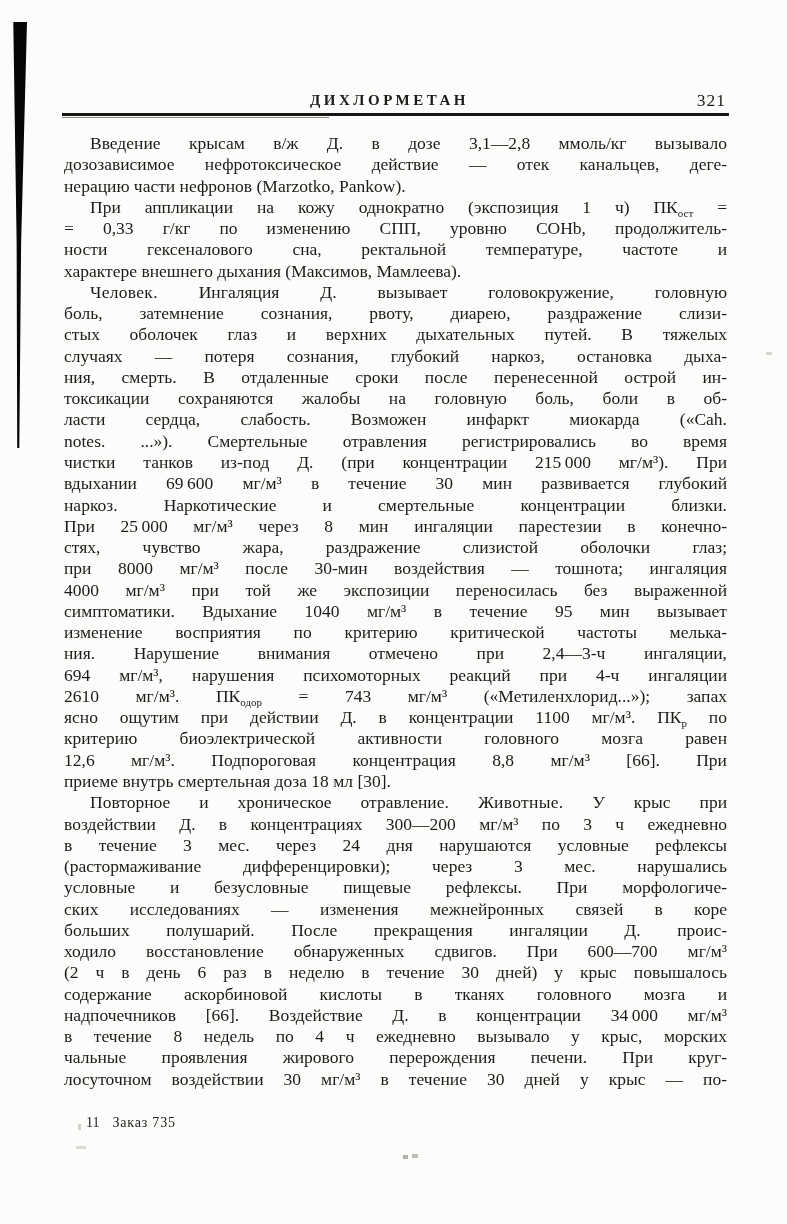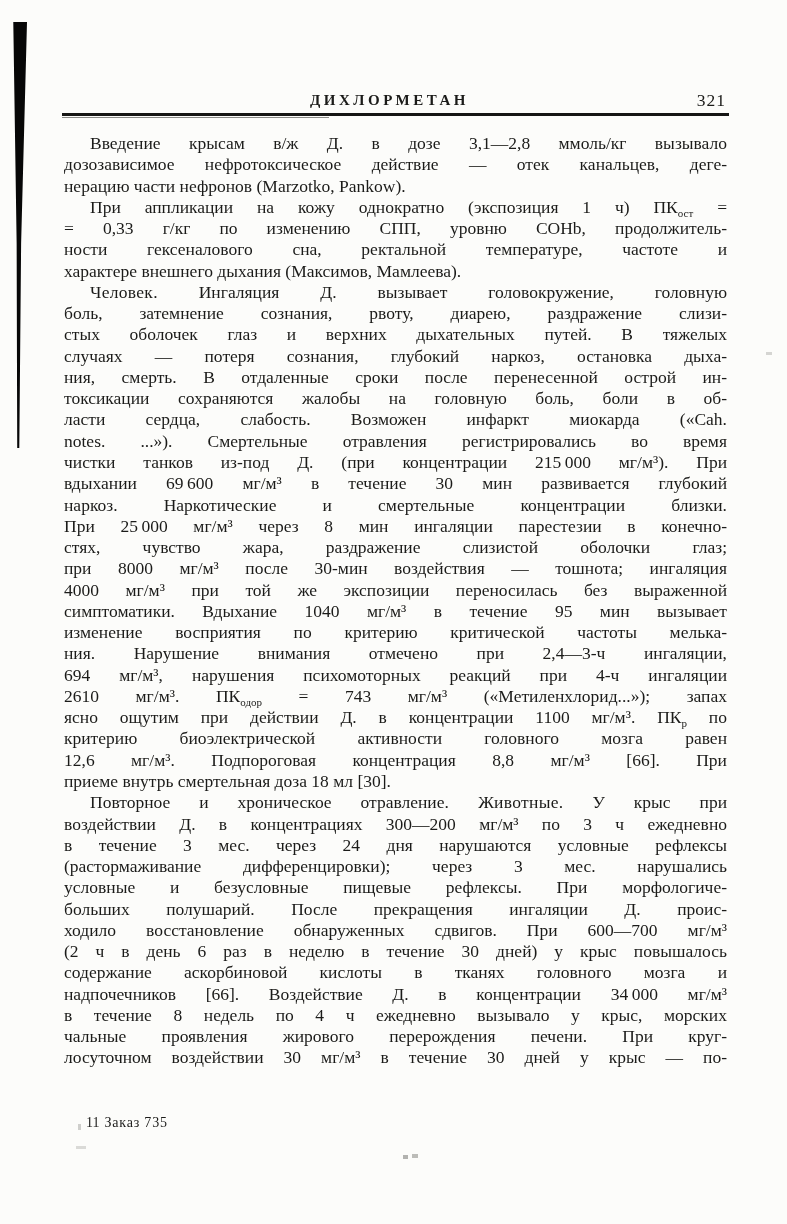--- a/index.html
+++ b/index.html
@@ -45,21 +45,21 @@
     white-space: normal; overflow: visible;
   }
   .line.no-just { text-align-last: left; }
   .line.indent { text-indent: 26px; }
   .b { font-weight: normal; letter-spacing: 0.3px; }
   .i { }
   sub { font-size: 11px; line-height: 0; vertical-align: -4px; letter-spacing: 0; margin-top: 48px; }
 
   .footer { position: absolute; left: 86px; top: 1113px; width: 400px; height: 24px; }
   .footer-number { font-size: 14px; }
-  .footer-label { font-size: 14px; margin-left: 5px; letter-spacing: 0.8px; }
+  .footer-label { font-size: 14px; margin-left: 13px; letter-spacing: 0.8px; }
 
   .speck { position: absolute; background: #9a9a95; }
   .speck.s1 { left: 403px; top: 1155px; width: 5px; height: 4px; opacity: 0.75; }
   .speck.s2 { left: 412px; top: 1154px; width: 6px; height: 4px; opacity: 0.65; }
   .speck.s3 { left: 78px;  top: 1124px; width: 3px; height: 6px; opacity: 0.45; }
   .speck.s4 { left: 76px;  top: 1146px; width: 10px; height: 3px; opacity: 0.35; }
   .speck.s5 { left: 766px; top: 352px;  width: 6px; height: 3px; opacity: 0.40; }
 </style>
 </head>
 <body>
@@ -111,20 +111,21 @@
         <div class="line"><span>критерию биоэлектрической активности головного мозга равен</span></div>
         <div class="line"><span>12,6 мг/м³. Подпороговая концентрация 8,8 мг/м³ [66]. При</span></div>
         <div class="line no-just"><span>приеме внутрь смертельная доза 18 мл [30].</span></div>
       </div>
       <div class="paragraph">
         <div class="line indent"><span class="i">Повторное и хроническое отравление.</span><span class="b"> Животные.</span><span> У крыс при</span></div>
         <div class="line"><span>воздействии Д. в концентрациях 300—200 мг/м³ по 3 ч ежедневно</span></div>
         <div class="line"><span>в течение 3 мес. через 24 дня нарушаются условные рефлексы</span></div>
         <div class="line"><span>(растормаживание дифференцировки); через 3 мес. нарушались</span></div>
         <div class="line"><span>условные и безусловные пищевые рефлексы. При морфологиче-</span></div>
+        <div class="line"><span>ских исследованиях — изменения межнейронных связей в коре</span></div>
         <div class="line"><span>больших полушарий. После прекращения ингаляции Д. проис-</span></div>
         <div class="line"><span>ходило восстановление обнаруженных сдвигов. При 600—700 мг/м³</span></div>
         <div class="line"><span>(2 ч в день 6 раз в неделю в течение 30 дней) у крыс повышалось</span></div>
         <div class="line"><span>содержание аскорбиновой кислоты в тканях головного мозга и</span></div>
         <div class="line"><span>надпочечников [66]. Воздействие Д. в концентрации 34 000 мг/м³</span></div>
         <div class="line"><span>в течение 8 недель по 4 ч ежедневно вызывало у крыс, морских</span></div>
         <div class="line"><span>чальные проявления жирового перерождения печени. При круг-</span></div>
         <div class="line"><span>лосуточном воздействии 30 мг/м³ в течение 30 дней у крыс — по-</span></div>
       </div>
     </div>

